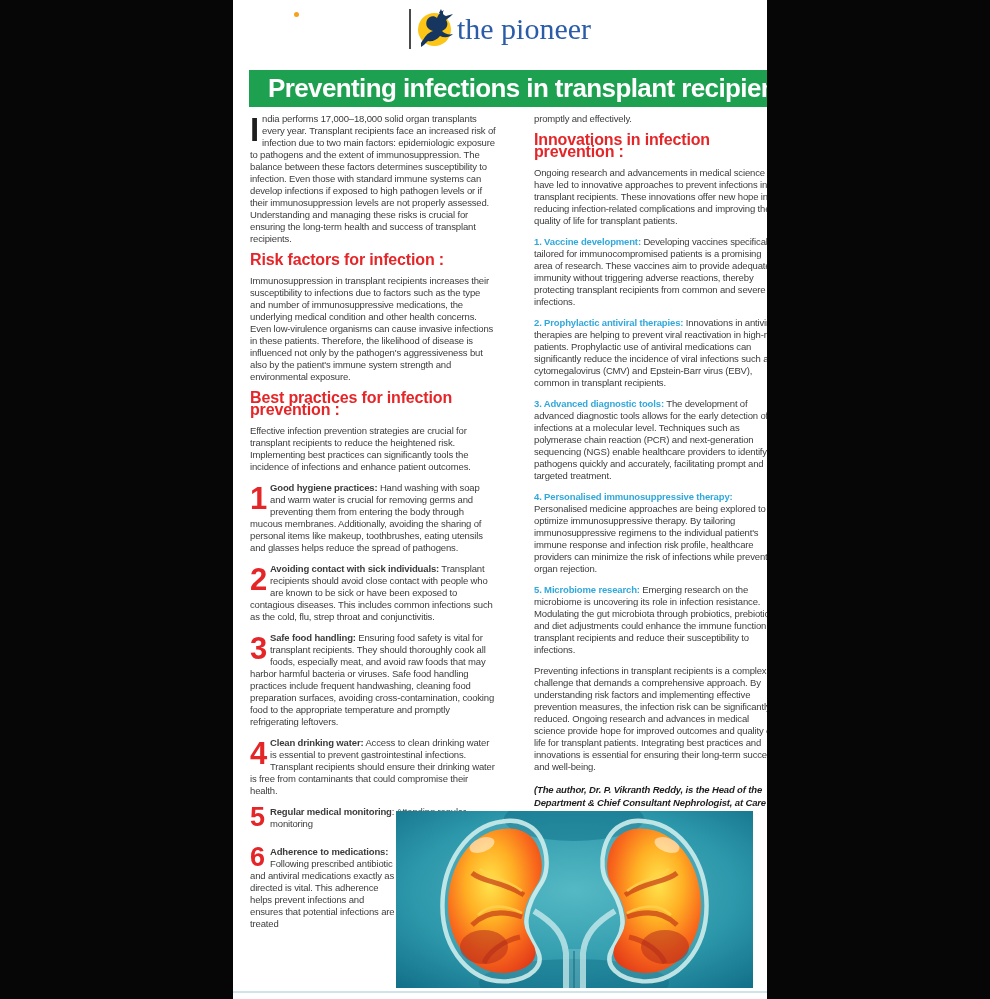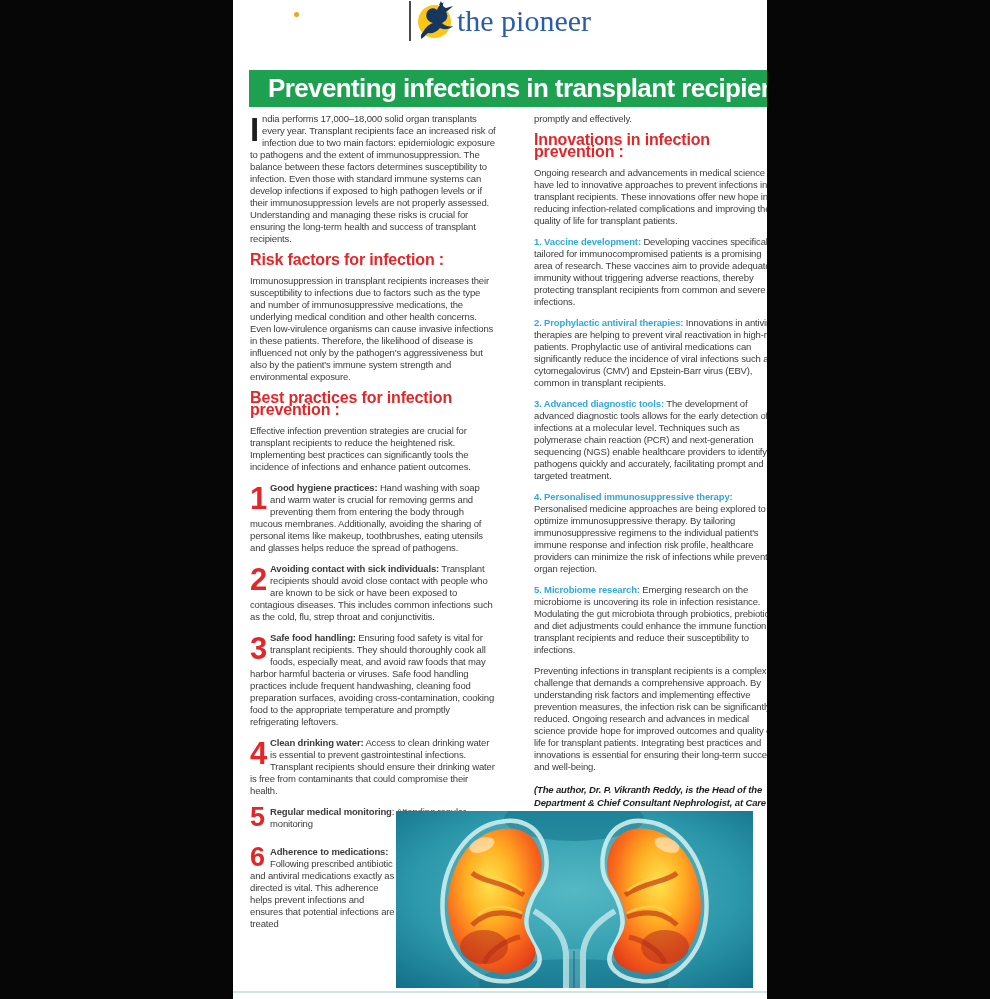--- a/index.html
+++ b/index.html
@@ -2,21 +2,21 @@
 <html><head>
 <meta charset="utf-8">
 <style>
   * { box-sizing: border-box; margin: 0; padding: 0; }
   html, body { width: 990px; height: 999px; }
   body { background: #060606; position: relative; font-family: "Liberation Sans", sans-serif; }
 
   .page { position: absolute; left: 233px; top: 0; width: 534px; height: 999px; background: #ffffff; overflow: hidden; }
 
   
-  .masthead { position: relative; height: 48px; display: flex; align-items: flex-start; justify-content: center; padding-top: 1px; }
+  .masthead { position: relative; height: 48px; display: flex; align-items: flex-start; justify-content: center; padding-top: 9px; }
   .logo-rule { width: 2px; height: 40px; background: #4a4a4a; margin-right: 5px; }
   .logo-badge { position: relative; width: 38px; height: 40px; margin-right: 3px; }
   .logo-circle { position: absolute; left: 2px; top: 4px; width: 33px; height: 33px; background: #fdc515; border-radius: 50%; }
   .deer { position: absolute; left: -5px; top: -2px; }
   .logo-text { position: relative; font-family: "Liberation Serif", serif; font-size: 30px; color: #2a5ca8; line-height: 40px; }
   .i-dot { position: absolute; left: 61px; top: 12px; width: 5px; height: 5px; border-radius: 50%; background: #f6a21d; }
   .date-row { text-align: center; font-size: 10px; font-weight: bold; color: #222; height: 14px; }
 
   
   .banner { position: absolute; left: 16px; top: 70px; width: 576px; height: 37px; background: #1da150; color: #fff; font-weight: bold; font-size: 26px; line-height: 37px; text-align: center; letter-spacing: -0.6px; }

